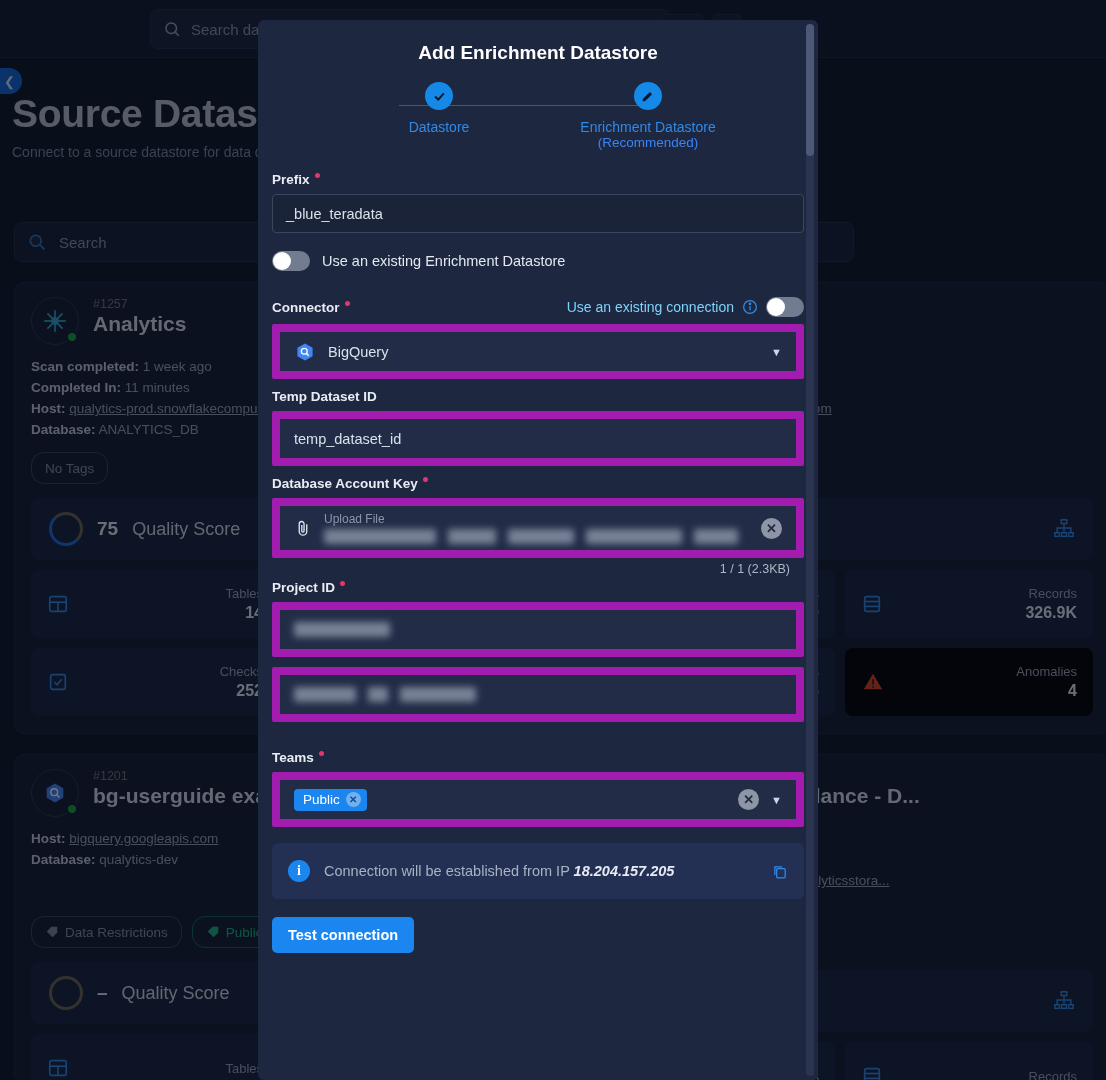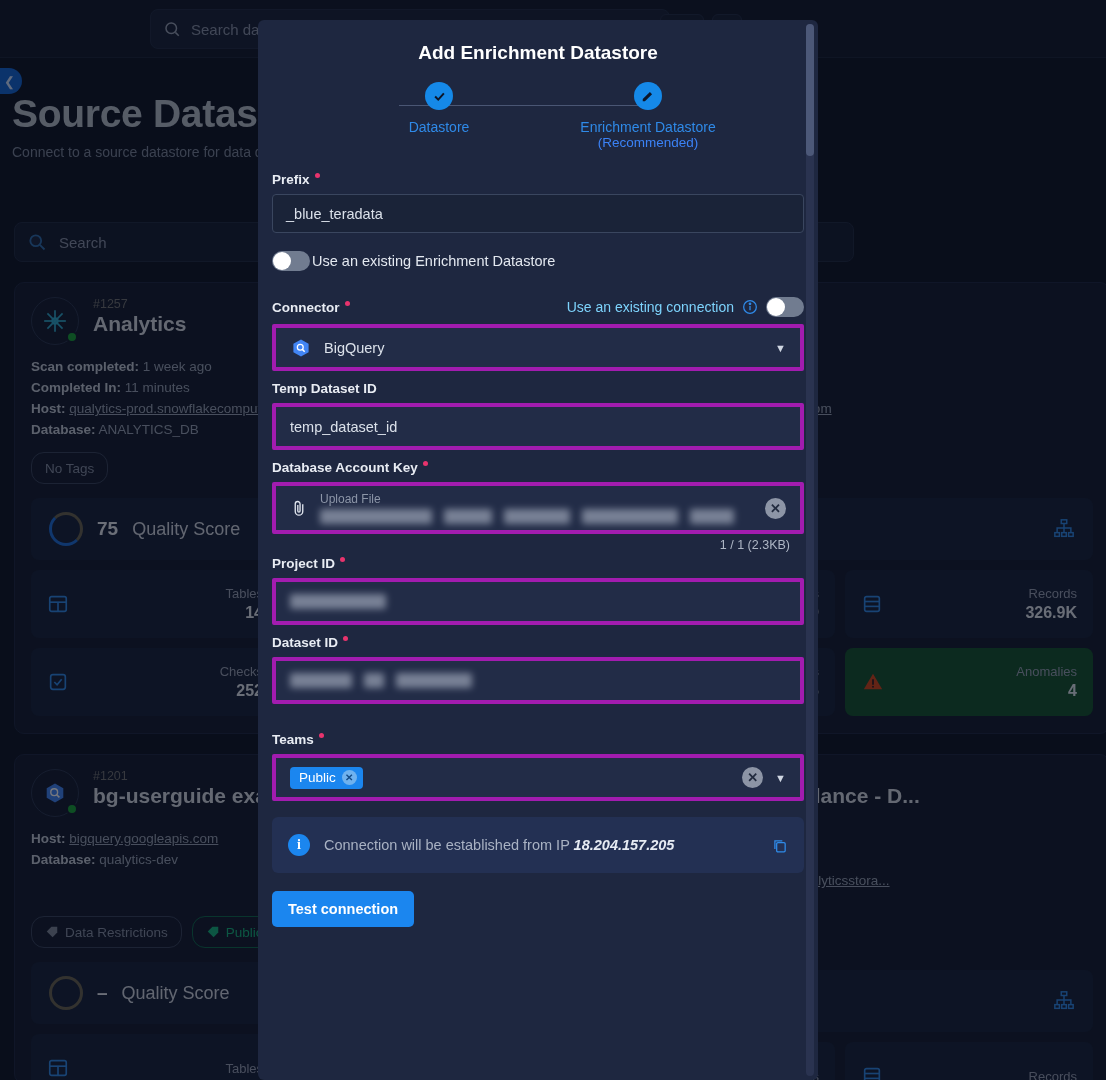--- a/index.html
+++ b/index.html
@@ -109,21 +109,21 @@
   .tree-icon { position: absolute; right: 18px; top: 20px; }
 
   .stat-grid {
     margin-top: 10px; display: grid; grid-template-columns: 1fr 1fr; gap: 10px;
   }
   .stat {
     height: 68px; background: #18223a; border-radius: 8px;
     display: flex; align-items: center; justify-content: space-between;
     padding: 0 16px;
   }
-  .stat.warn { background: #14532d; }
+  .stat.warn { background: #000000; }
   .stat-txt { text-align: right; }
   .stat-lbl { font-size: 13px; color: #99a2b5; }
   .stat-val { font-size: 16px; font-weight: 700; color: #e3e8f0; margin-top: 3px; }
 
   
   .overlay { position: absolute; inset: 0; background: rgba(6,10,20,0.55); }
 
   .modal {
     position: absolute; left: 258px; top: 20px; width: 560px; height: 1060px;
     background: #1e2740; border-radius: 6px; overflow: hidden;
@@ -157,25 +157,25 @@
   }
   .req { width: 5px; height: 5px; border-radius: 50%; background: #e8336d; display:inline-block; margin-bottom: 8px;}
   .input {
     width: 100%; height: 39px; background: #1a2338;
     border: 1px solid #3a465f; border-radius: 4px;
     color: #dbe1ea; font-size: 14.5px; display: flex; align-items: center;
     padding: 0 13px;
   }
   .input.plain { background: #222c47; border-color: #222c47; }
   .hl {
-    border: 4px solid #a21caf; border-radius: 2px; padding: 0;
+    border: 8px solid #a21caf; border-radius: 2px; padding: 0;
   }
   .hl > .input { border-radius: 0; }
 
-  .toggle-row { display: flex; align-items: center; gap: 2px; padding: 0 14px; margin: 18px 0 16px 0; }
+  .toggle-row { display: flex; align-items: center; gap: 12px; padding: 0 14px; margin: 18px 0 16px 0; }
   .switch {
     width: 38px; height: 20px; border-radius: 10px; background: #717c90;
     position: relative; flex: 0 0 38px;
   }
   .switch .knob {
     position: absolute; left: 1px; top: 1px; width: 18px; height: 18px;
     border-radius: 50%; background: #ffffff;
   }
   .toggle-label { font-size: 14.5px; color: #e3e8f0; }
 
@@ -715,24 +715,20 @@
         </div>
         <div class="hl">
           <div class="input plain">
             <div class="blur-val" style="width:96px"></div>
           </div>
         </div>
       </div>
 
       
       <div class="field" style="margin-top:10px">
-        <div class="flabel">
-          <span>Dataset ID</span>
-          <span class="req"></span>
-        </div>
         <div class="hl">
           <div class="input plain">
             <div class="blur-line">
               <div class="blur-val" style="width:62px"></div>
               <div class="blur-val" style="width:20px"></div>
               <div class="blur-val" style="width:76px"></div>
             </div>
           </div>
         </div>
       </div>

